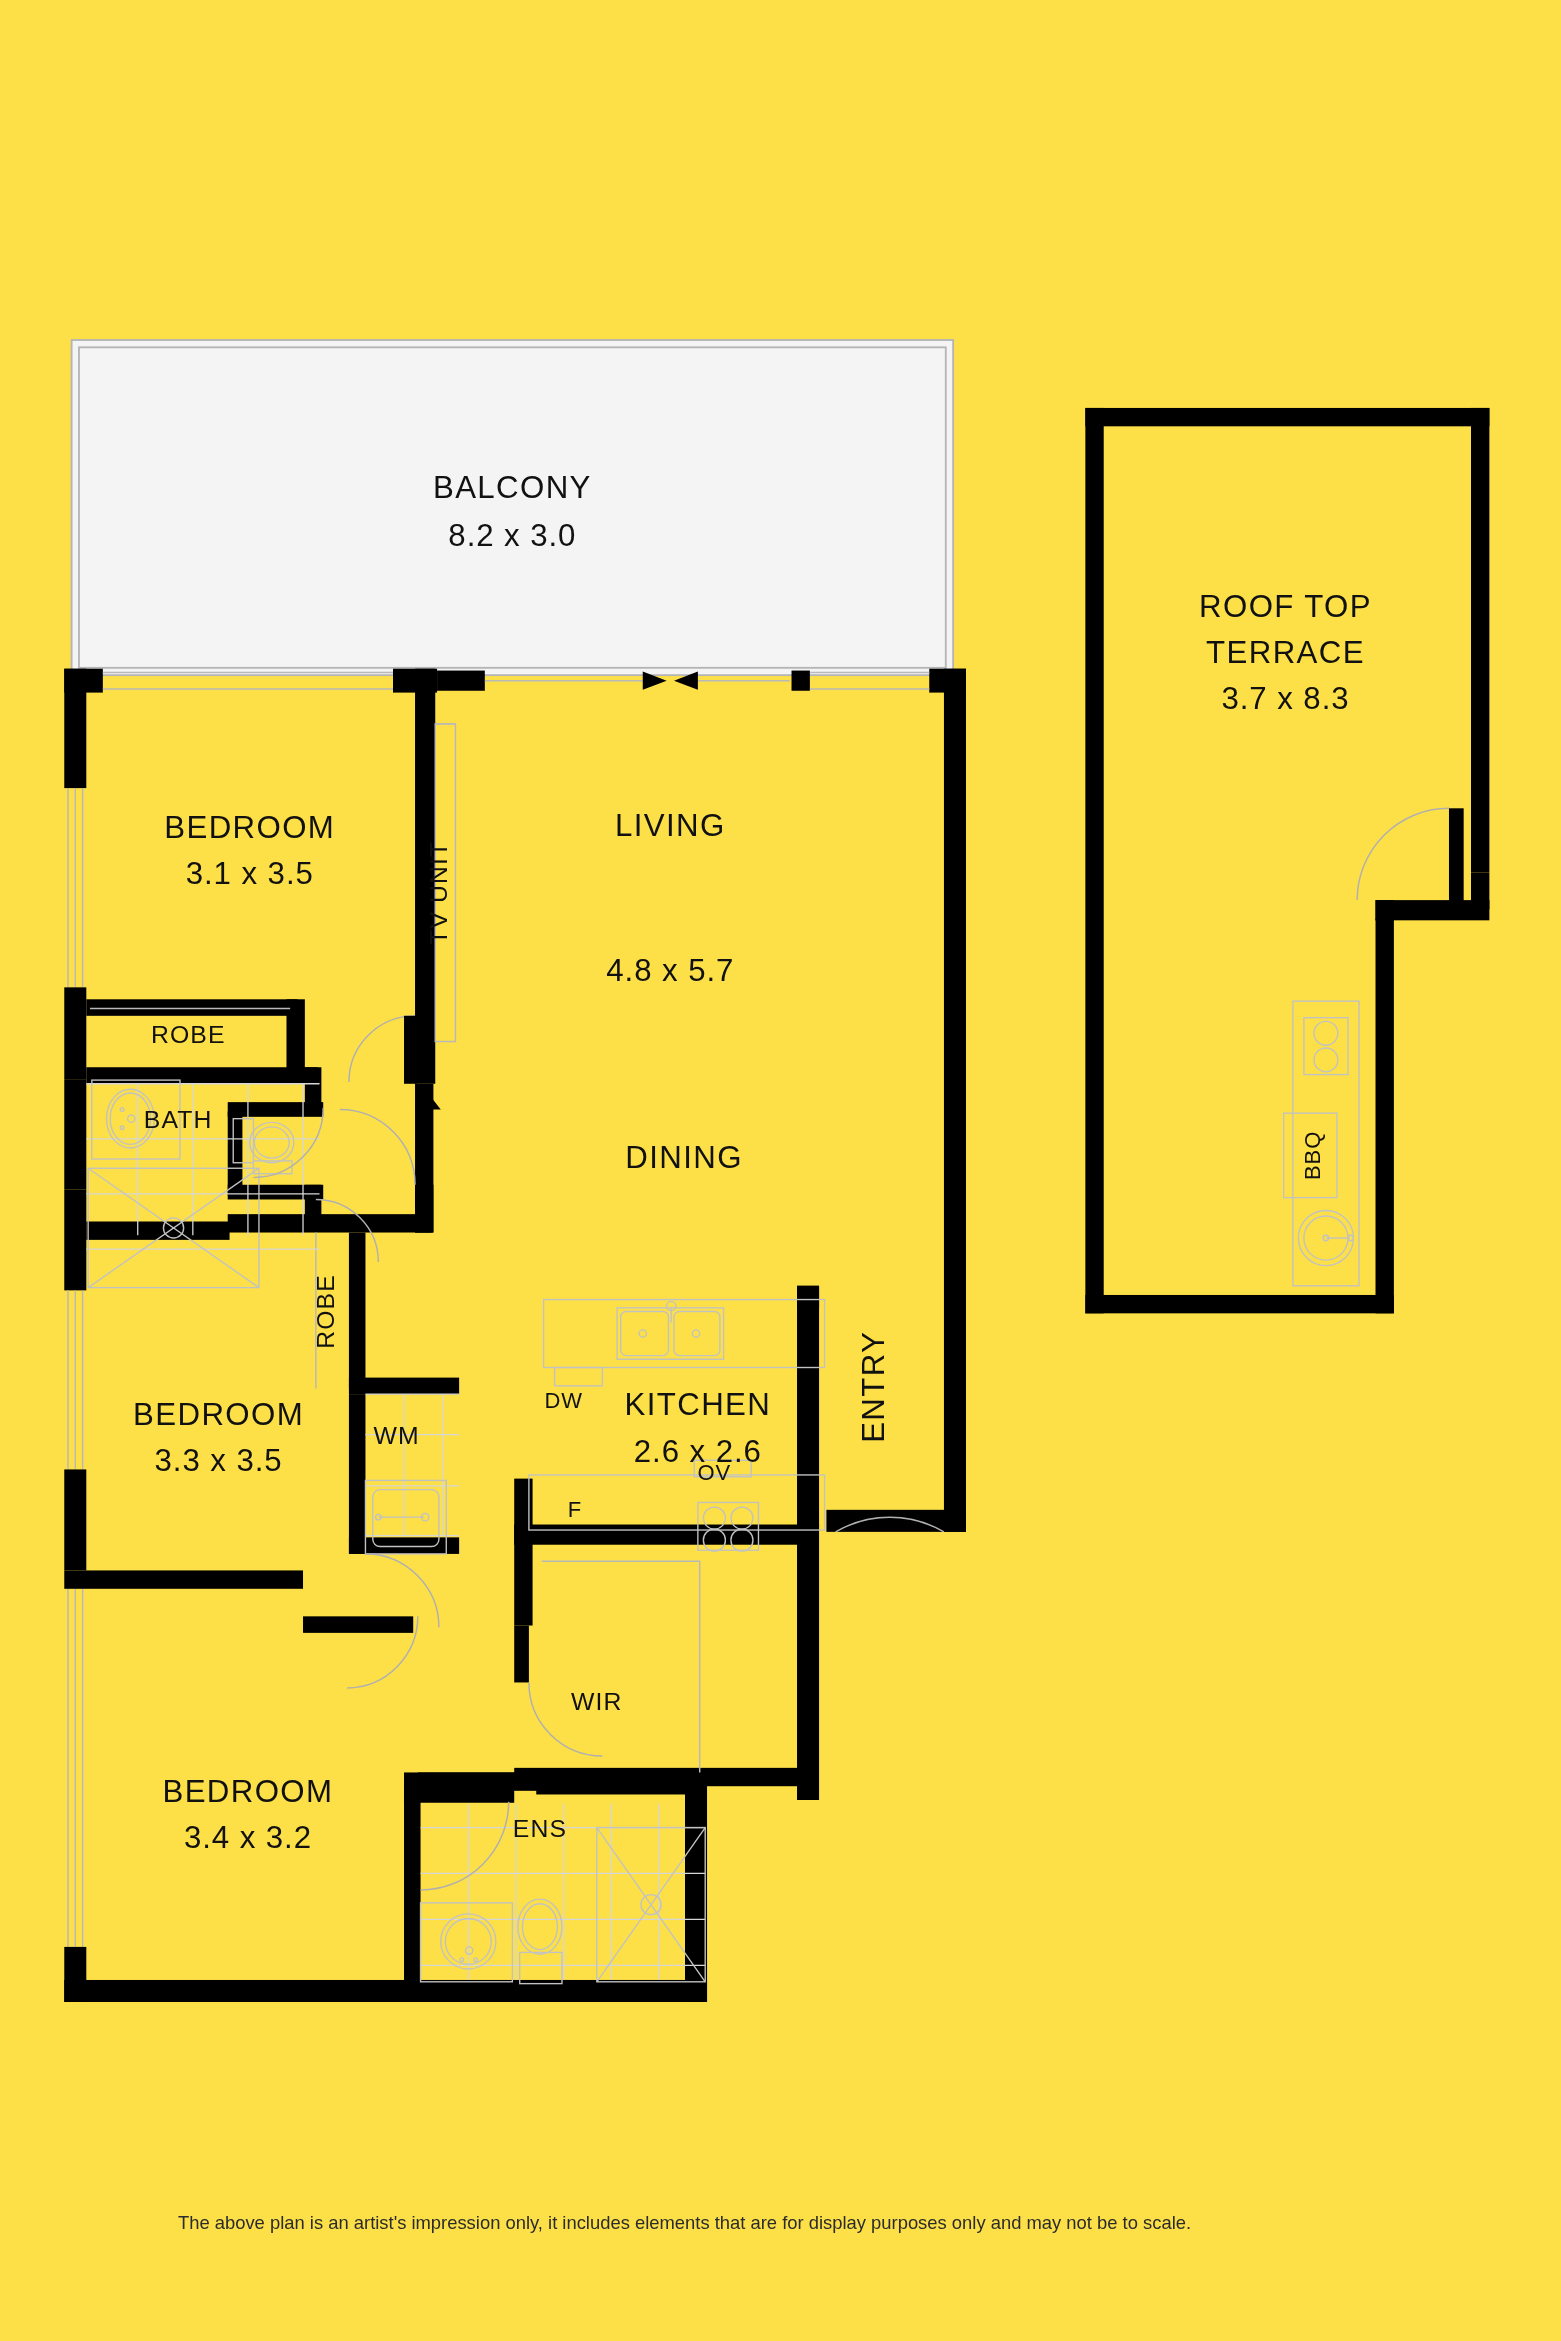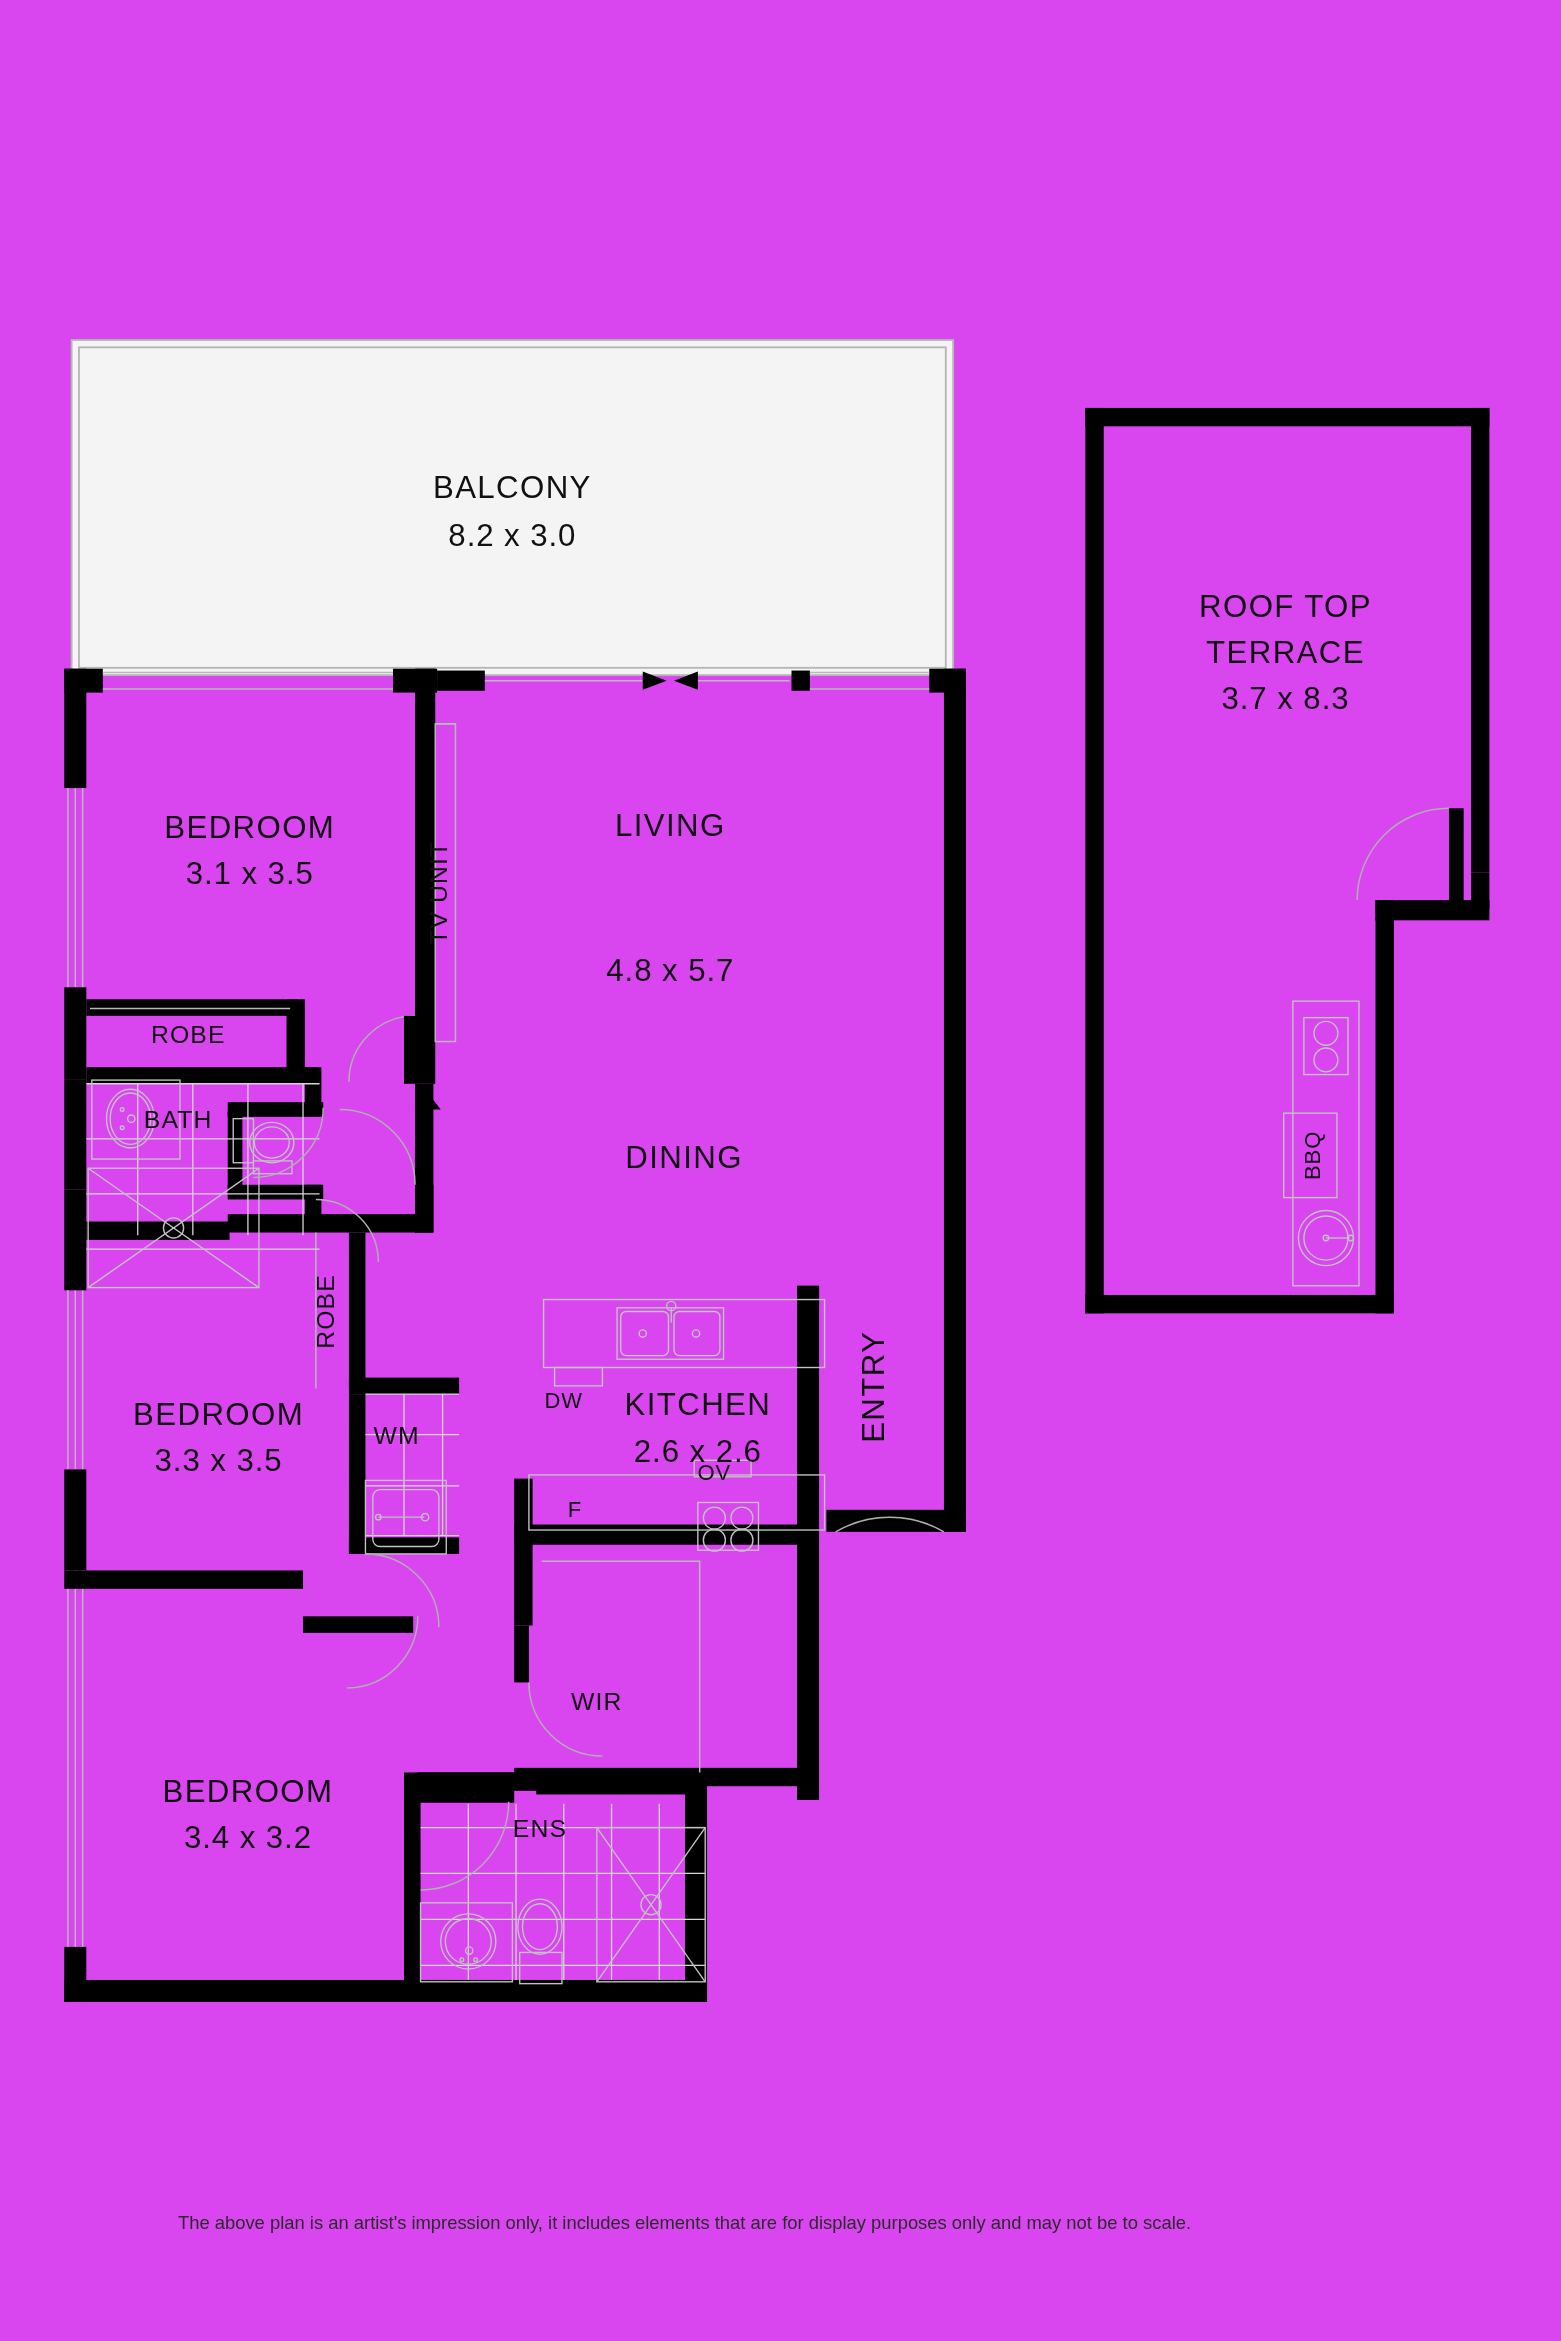--- a/index.html
+++ b/index.html
@@ -1,17 +1,17 @@
 <!DOCTYPE html>
 <html style="font-size:14.7px"><head>
 <meta charset="utf-8">
 <style>
   html,body{margin:0;padding:0;background:#ffffff;}
   body{width:1561px;height:2342px;font-family:"Liberation Sans",sans-serif;color:#1a1a1a;}
-  #plan-root{position:relative;width:1561px;height:2342px;overflow:hidden;background:#d946ef;}
+  #plan-root{position:relative;width:1561px;height:2342px;overflow:hidden;background:#fde047;}
   svg#floorplan{position:absolute;left:0;top:0;width:1561px;height:2342px;}
   .room-label{font-family:"Liberation Sans",sans-serif;fill:#111;text-anchor:middle;letter-spacing:1.5px;}
   .rl-name{font-size:34px;}
   .rl-dim{font-size:34px;letter-spacing:1px;}
   .rl-small{font-size:27px;letter-spacing:1.2px;}
   .rl-tiny{font-size:24px;letter-spacing:1px;}
   .wall{fill:#000;}
   .thinline{stroke:#b9b9b9;stroke-width:1.6;fill:none;}
   .fixline{stroke:#c2c2c2;stroke-width:1.5;fill:none;}
   .tileline{stroke:#d6d6d6;stroke-width:1.4;fill:none;}

